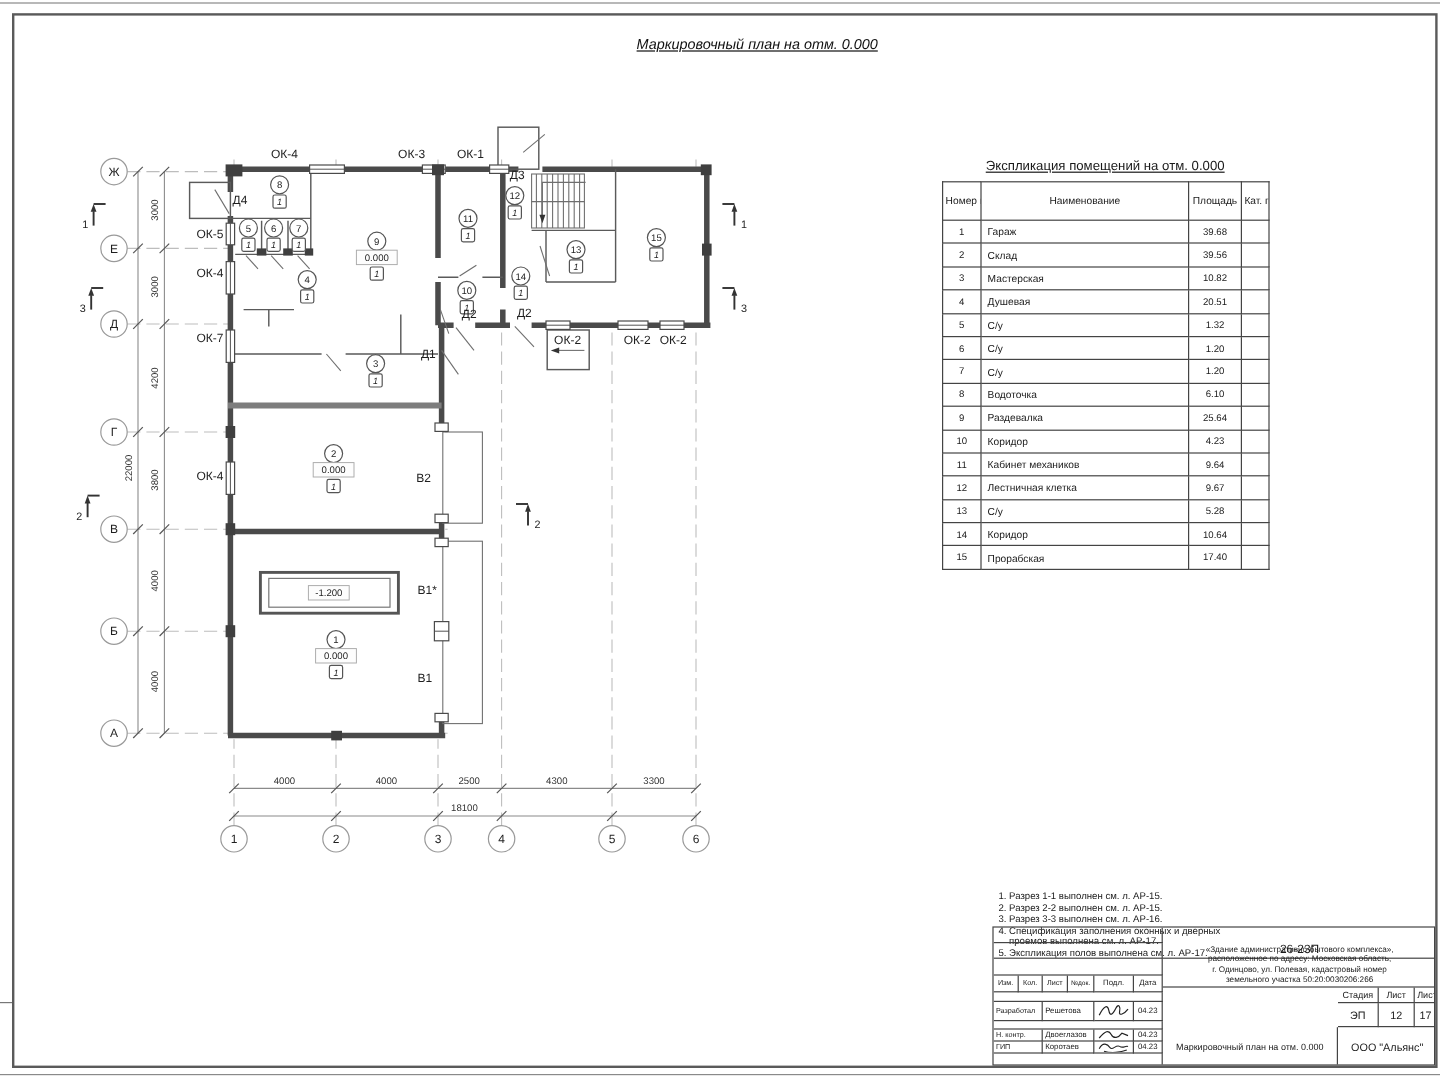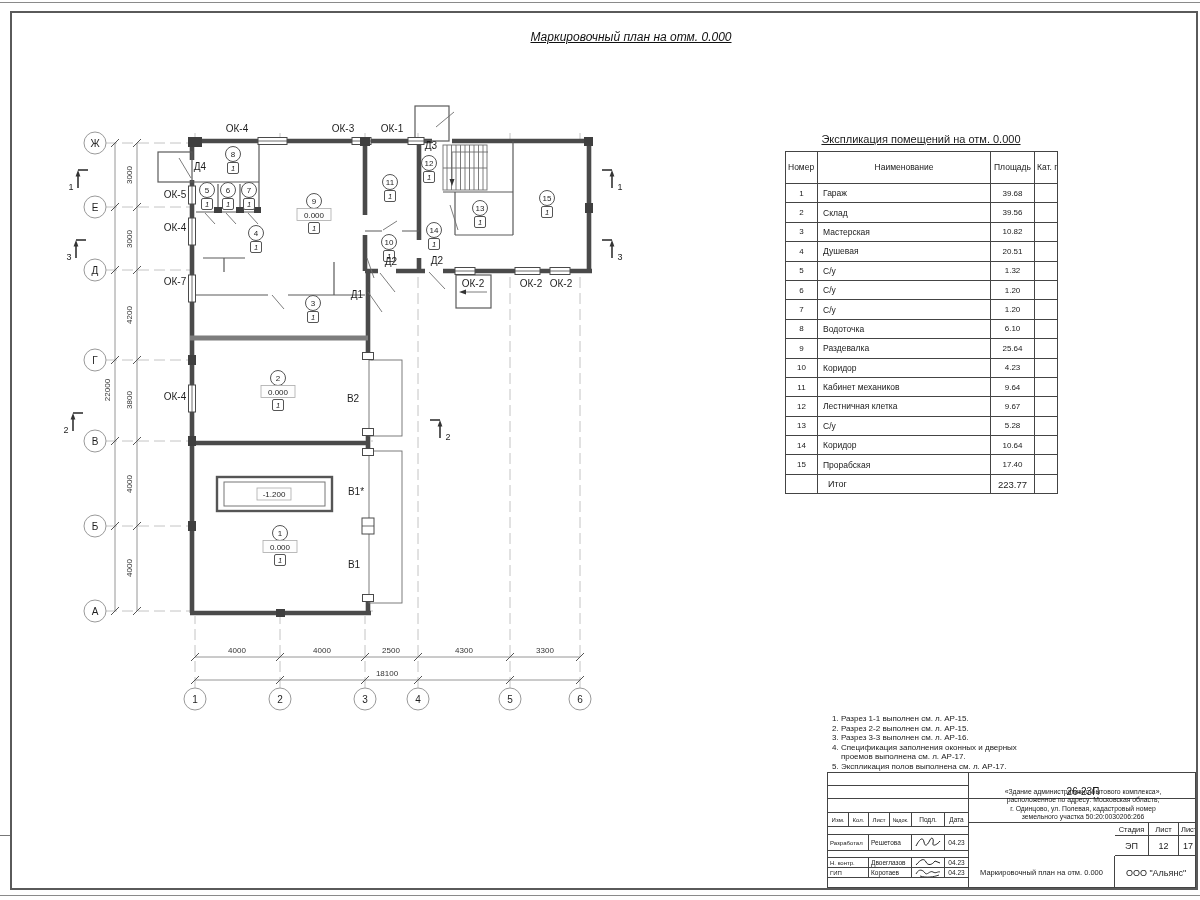--- a/index.html
+++ b/index.html
@@ -20,21 +20,21 @@
   table.rooms{position:absolute;left:785px;top:151px;border-collapse:collapse;table-layout:fixed;
               width:272px;font-size:8.5px}
   table.rooms td,table.rooms th{border:0.8px solid #444;padding:0 2px;overflow:hidden;white-space:nowrap}
   table.rooms{border:1.6px solid #333}
   table.rooms th{font-weight:normal;height:31px;font-size:8.5px;line-height:9.5px}
   table.rooms td{height:18.4px;text-align:center;font-size:8px}
   table.rooms td.nm{text-align:left;padding-left:5px;font-size:8.5px}
   table.rooms tr.total td{font-size:9.5px}
   table.rooms tr.total td.nm{padding-left:10px;font-size:9px}
   
-  .notes{left:832px;top:714px;width:260px;font-size:8px;line-height:9.6px;white-space:pre}
+  .notes{left:832px;top:742px;width:260px;font-size:8px;line-height:9.6px;white-space:pre}
   
   .tb{left:827px;top:772px;width:369px;height:116px;border:1.5px solid #444;box-sizing:border-box;
       overflow:hidden;font-size:7px}
   .tb .cell{position:absolute;box-sizing:border-box;border-right:1px solid #444;border-bottom:1px solid #444;
             overflow:hidden;display:flex;align-items:center;justify-content:center;text-align:center}
   .tb .l{justify-content:flex-start;padding-left:2px}
   .sig-svg{display:block}
   
   svg text{fill:#1f1f1f}
   .ax{stroke:#bdbdbd;stroke-width:0.9;stroke-dasharray:11 5}
@@ -486,26 +486,20 @@
           <td class="nm">Коридор</td>
           <td>10.64</td>
           <td></td>
         </tr>
         <tr>
           <td>15</td>
           <td class="nm">Прорабская</td>
           <td>17.40</td>
           <td></td>
         </tr>
-        <tr class="total">
-          <td class=""></td>
-          <td class="nm">Итог</td>
-          <td class="">223.77</td>
-          <td class=""></td>
-        </tr>
       </tbody>
   </table>
 
   <div class="abs notes" id="notes"><div>1. Разрез 1-1 выполнен см. л. АР-15.</div><div>2. Разрез 2-2 выполнен см. л. АР-15.</div><div>3. Разрез 3-3 выполнен см. л. АР-16.</div><div>4. Спецификация заполнения оконных и дверных</div><div>    проемов выполнена см. л. АР-17.</div><div>5. Экспликация полов выполнена см. л. АР-17.</div></div>
 
   <div class="abs tb">
 
     <div class="cell" style="left:0;top:0;width:141px;height:13px"></div>
     <div class="cell" style="left:0;top:13px;width:141px;height:13px"></div>
     <div class="cell" style="left:0;top:26px;width:141px;height:14px"></div>

